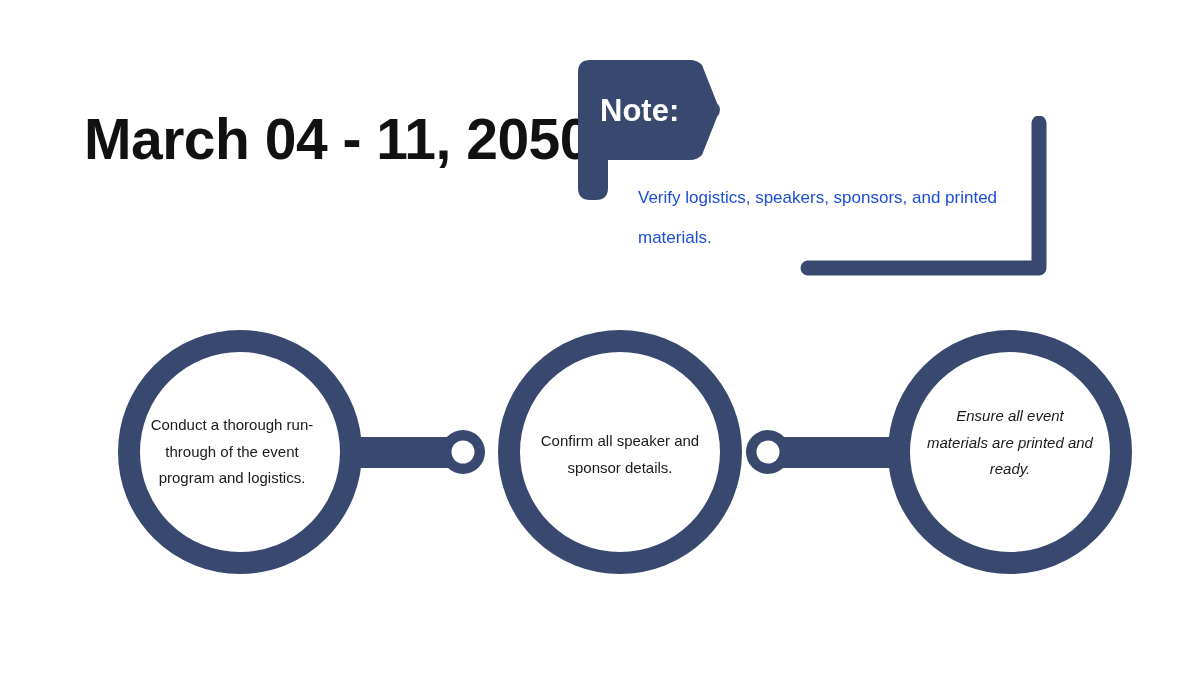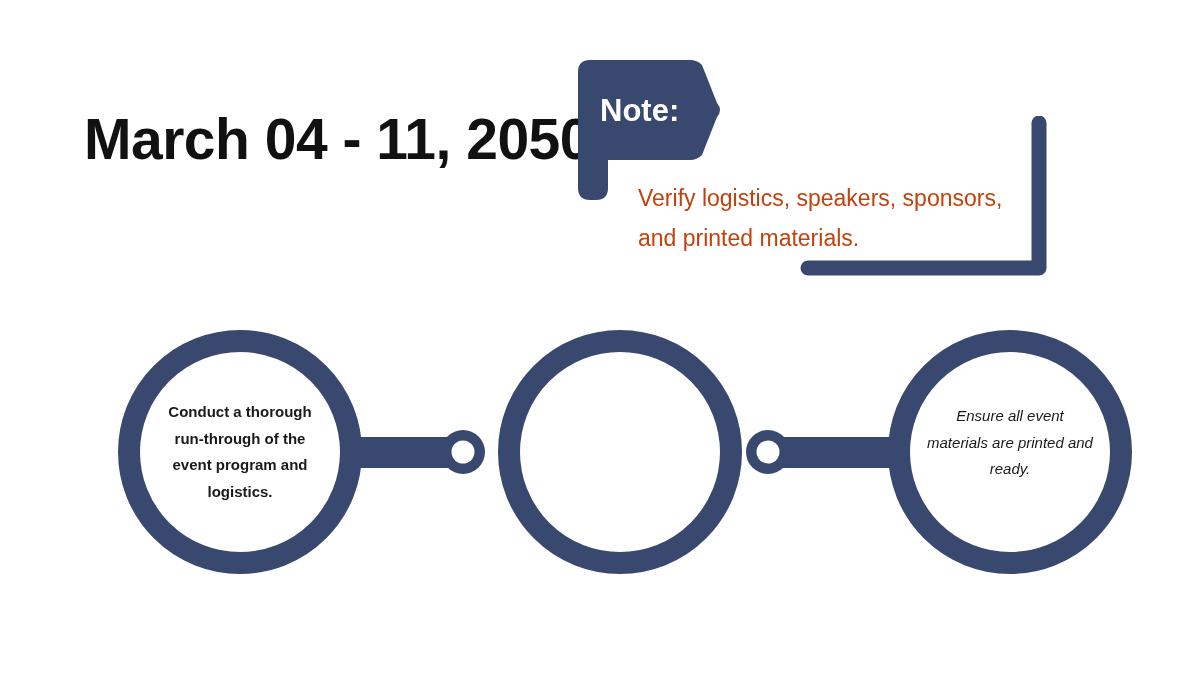--- a/index.html
+++ b/index.html
@@ -56,23 +56,23 @@
     letter-spacing: 0px;
     white-space: nowrap;
   }
 
   
   #note-body {
     position: absolute;
     left: 638px;
     top: 178px;
     width: 390px;
-    font-size: 23px;
+    font-size: 17px;
     line-height: 40px;
-    color: #c2410c;
+    color: #1d4ed8;
   }
 
   
   #l-bracket {
     position: absolute;
     left: 800px;
     top: 116px;
     width: 256px;
     height: 168px;
   }
@@ -89,21 +89,21 @@
   #flow svg { display: block; }
 
   .node-text {
     position: absolute;
     text-align: center;
     color: #1a1a1a;
     font-size: 15px;
     line-height: 26.5px;
     transform: translate(-50%, -50%);
   }
-  #node-text-1 { left: 240px; top: 452px; width: 168px; font-weight: bold; }
+  #node-text-1 { left: 232px; top: 452px; width: 168px; }
   #node-text-2 { left: 620px; top: 454px; width: 168px; }
   #node-text-3 { left: 1010px; top: 443px; width: 168px; font-style: italic; }
 </style>
 </head>
 <body>
 
 <div id="slide">
 
   <div id="title">March 04 - 11, 2050</div>
 
@@ -149,15 +149,16 @@
       <circle cx="768" cy="452" r="22" fill="#39486e"></circle>
       <circle cx="768" cy="452" r="11.5" fill="#ffffff"></circle>
 
       <circle cx="240" cy="452" r="111" fill="#ffffff" stroke="#39486e" stroke-width="22"></circle>
       <circle cx="620" cy="452" r="111" fill="#ffffff" stroke="#39486e" stroke-width="22"></circle>
       <circle cx="1010" cy="452" r="111" fill="#ffffff" stroke="#39486e" stroke-width="22"></circle>
     </svg>
   </div>
 
   <div class="node-text" id="node-text-1">Conduct a thorough run-through of the event program and logistics.</div>
+  <div class="node-text" id="node-text-2">Confirm all speaker and sponsor details.</div>
   <div class="node-text" id="node-text-3">Ensure all event materials are printed and ready.</div>
 
 </div>
 
 </body></html>

